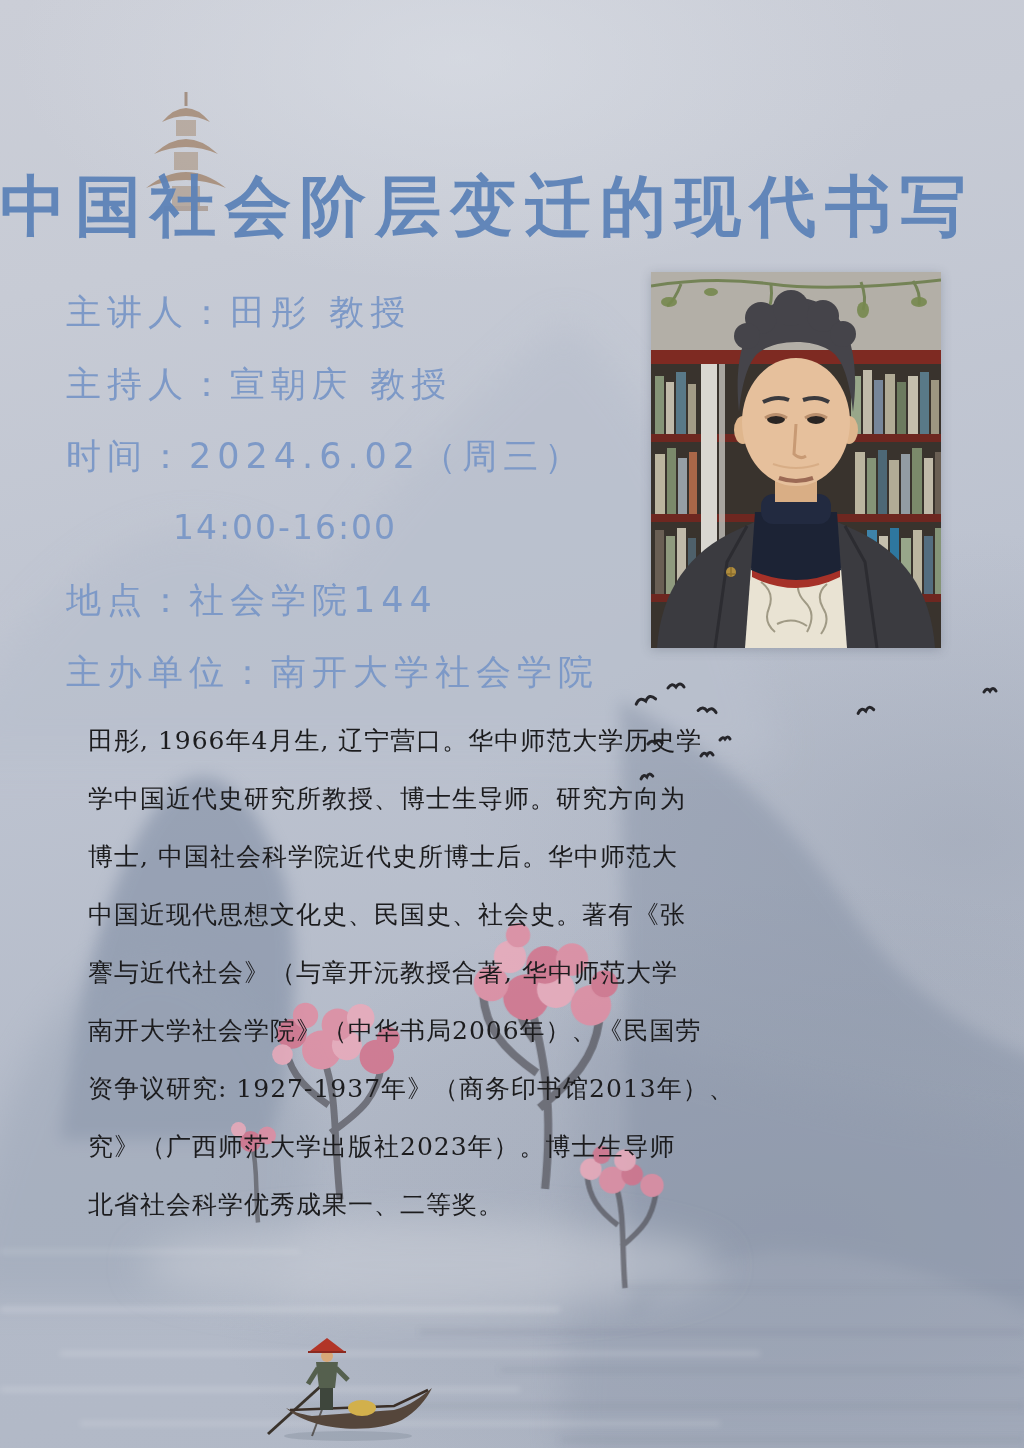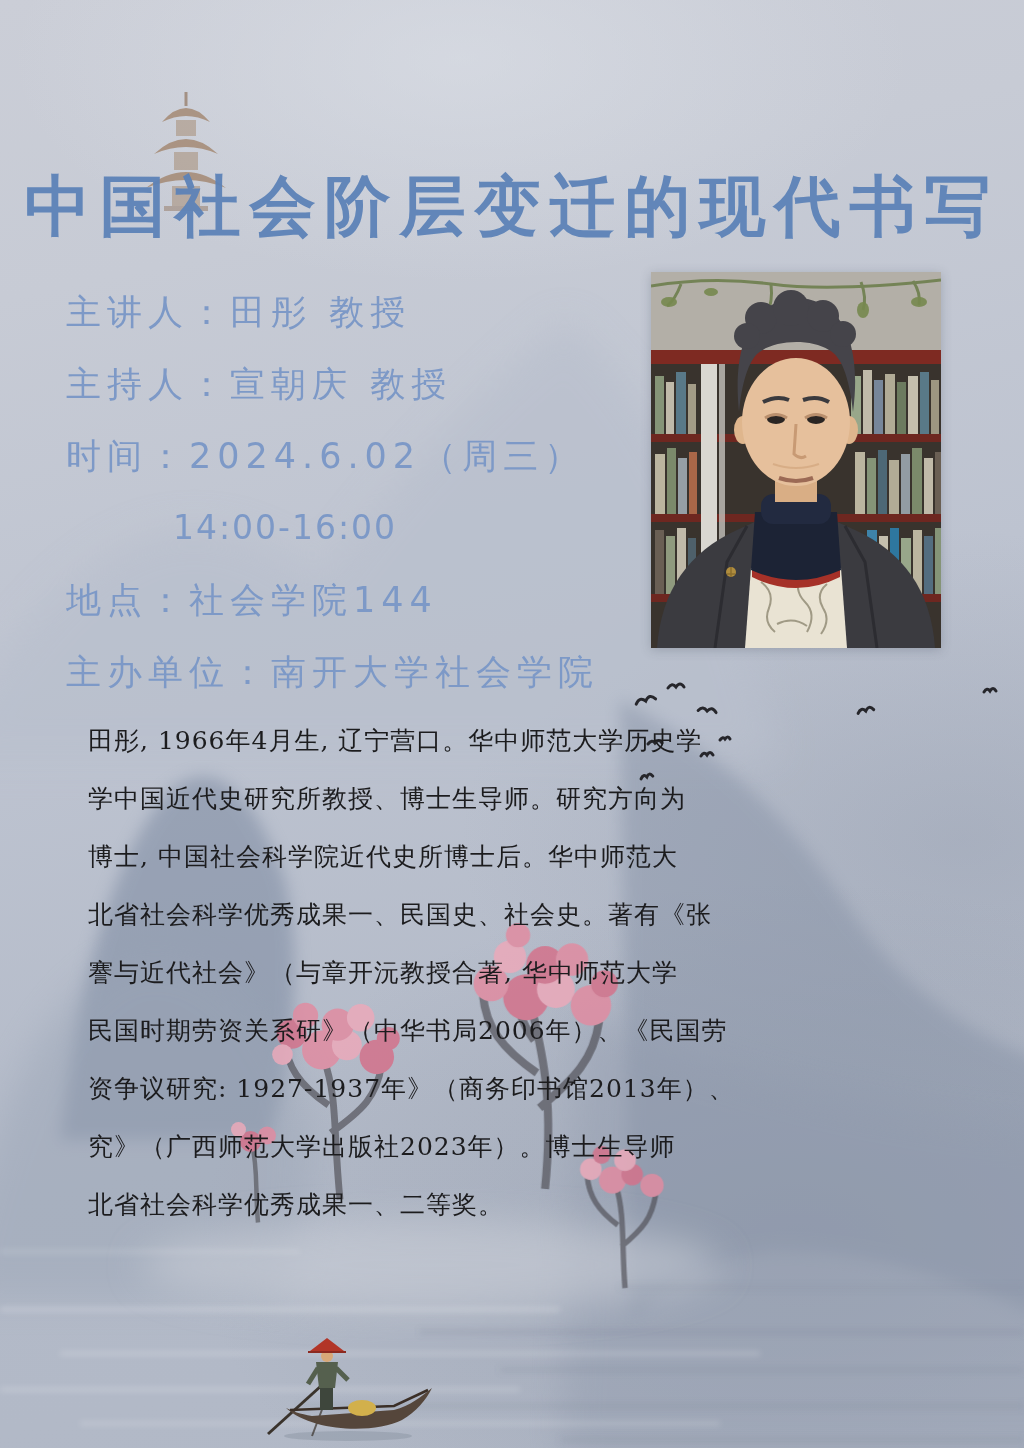--- a/index.html
+++ b/index.html
@@ -10,21 +10,21 @@
     font-family:"DejaVu Sans",sans-serif;
     background:
       radial-gradient(860px 520px at 78% 86%, rgba(118,128,146,.30), transparent 70%),
       radial-gradient(700px 430px at 94% 58%, rgba(126,136,155,.26), transparent 72%),
       radial-gradient(600px 300px at 45% 4%, rgba(222,226,233,.55), transparent 75%),
       linear-gradient(168deg,#cbced7 0%,#c7cbd5 18%,#bdc3d0 45%,#b3bac8 72%,#b1b8c6 100%);
   }
   .bg-art{position:absolute;inset:0;width:1024px;height:1448px;z-index:0;}
   .title{
     position:absolute;left:0;top:118px;width:1024px;
-    text-align:center;z-index:2;
+    text-align:left;z-index:2;
     font-family:"DejaVu Serif",serif;font-weight:bold;
     font-size:66px;letter-spacing:9px;color:#5d83b8;
     opacity:.95;
   }
   .info{
     position:absolute;left:66px;top:276px;z-index:2;
     color:#7d99c7;font-size:35px;letter-spacing:6px;
     font-family:"DejaVu Sans",sans-serif;
   }
   .info-line{height:72px;line-height:72px;white-space:nowrap;}
@@ -290,21 +290,21 @@
 
       <circle cx="80" cy="300" r="5" fill="#b08d3e"></circle>
       <path d="M80,295 v10 M76,302 h8" stroke="#8d6f2c" stroke-width="1.5"></path>
     </svg>
   </div>
 
   <div class="bio">
     <div class="bio-line">田彤, 1966年4月生, 辽宁营口。华中师范大学历史学</div>
     <div class="bio-line">学中国近代史研究所教授、博士生导师。研究方向为</div>
     <div class="bio-line">博士, 中国社会科学院近代史所博士后。华中师范大</div>
-    <div class="bio-line">北省社会科学优秀成果一、民国史、社会史。著有《张</div>
+    <div class="bio-line">中国近现代思想文化史、民国史、社会史。著有《张</div>
     <div class="bio-line">謇与近代社会》（与章开沅教授合著, 华中师范大学</div>
-    <div class="bio-line">民国时期劳资关系研》（中华书局2006年）、《民国劳</div>
+    <div class="bio-line">南开大学社会学院》（中华书局2006年）、《民国劳</div>
     <div class="bio-line">资争议研究: 1927-1937年》（商务印书馆2013年）、</div>
     <div class="bio-line">究》（广西师范大学出版社2023年）。博士生导师</div>
     <div class="bio-line">北省社会科学优秀成果一、二等奖。</div>
   </div>
 
 </div>
 
 </body></html>

